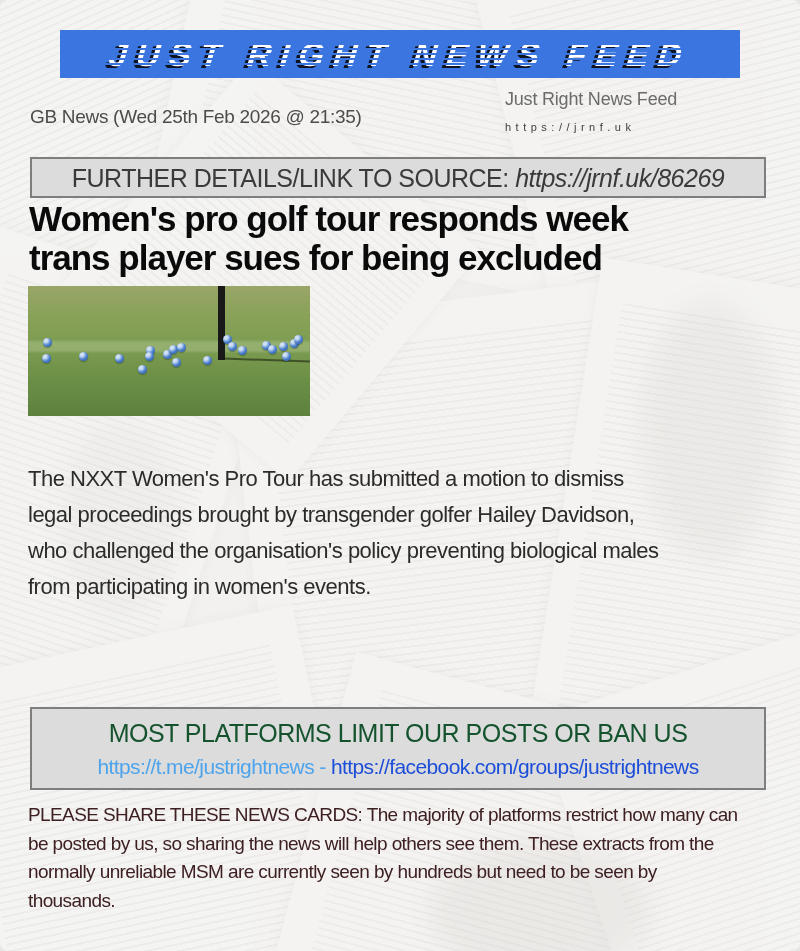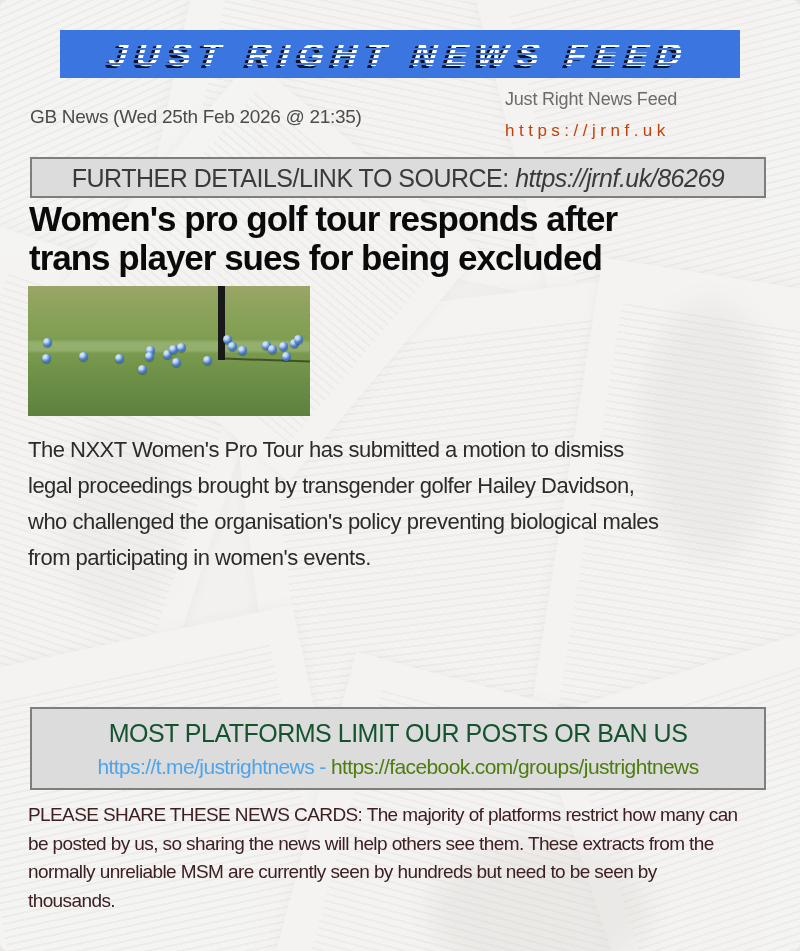--- a/index.html
+++ b/index.html
@@ -33,21 +33,21 @@
   .banner-inner{position:relative;width:100%;height:100%;overflow:hidden;}
   .banner-title{position:absolute;inset:0;text-align:center;line-height:50px;
     font-style:italic;font-weight:bold;font-size:33px;letter-spacing:9px;color:#ffffff;
     transform:skewX(-6deg);text-shadow:-4px 3px 0 rgba(12,12,18,.92);white-space:nowrap;}
   .scanlines{position:absolute;inset:0;
     background:repeating-linear-gradient(180deg,transparent 0 3px,#3b76e0 3px 5px);}
 
   
   .source-date{position:absolute;left:30px;top:106px;font-size:19px;color:#4c4c4c;letter-spacing:-.3px;}
   .feed-name{position:absolute;left:505px;top:89px;font-size:18px;color:#6b6b6b;letter-spacing:-.2px;}
-  .feed-url{position:absolute;left:505px;top:121px;font-size:17px;color:#c2410c;letter-spacing:4.5px;}
+  .feed-url{position:absolute;left:505px;top:121px;font-size:11px;color:#404040;letter-spacing:4.5px;}
 
   
   .grey-box{position:absolute;left:30px;width:736px;background:#dcdcdc;border:2px solid #7e7e7e;box-sizing:border-box;}
   .box-source{top:157px;height:41px;text-align:center;font-size:25px;line-height:38px;color:#3a3a3a;letter-spacing:-.5px;white-space:nowrap;}
   .box-source a,.feed-url,.link-line{text-decoration:none;}
   .box-platforms{top:707px;height:83px;text-align:center;}
   .warn-line{margin-top:9px;font-size:25px;line-height:30px;color:#14532d;letter-spacing:-.5px;white-space:nowrap;}
   .link-line{margin-top:6px;font-size:21px;line-height:26px;color:#4ea4ec;letter-spacing:-.6px;white-space:nowrap;}
   .link-line span{color:#4ea4ec;}
 
@@ -60,21 +60,21 @@
     background:linear-gradient(180deg,#9aa668 0%,#8da35c 16%,#84a055 32%,#7b9c50 48%,#719349 64%,#678b44 80%,#5d823e 100%);}
   .mow-band{position:absolute;left:0;top:42%;width:100%;height:9%;background:rgba(235,240,215,.22);filter:blur(1px);}
   .flagstick{position:absolute;left:67.5%;top:0;width:2.2%;height:57%;background:#191919;}
   .stick-shadow{position:absolute;left:69%;top:56.5%;width:31%;height:2px;background:rgba(20,25,10,.55);transform:rotate(2deg);}
   .ball{position:absolute;width:9px;height:9px;border-radius:50%;
     background:radial-gradient(circle at 32% 28%,#cfe0f5 0 18%,#4a7ecd 55%,#2c5094 100%);
     box-shadow:0 1px 1px rgba(20,40,10,.35);}
 
   
   .para{position:absolute;left:28px;width:750px;font-size:22px;line-height:36px;color:#2b2b2b;
-    letter-spacing:-.5px;white-space:pre-line;}
+    letter-spacing:-.5px;white-space:pre-line;margin-top:29px;}
   .p1{top:432px;}
   .p2{top:588px;}
 
   
   .share-note{position:absolute;left:28px;top:801px;width:750px;font-size:19px;line-height:28.5px;
     color:#3e2023;letter-spacing:-.6px;white-space:pre-line;}
 </style>
 </head>
 <body>
 
@@ -107,21 +107,21 @@
   <div class="source-date">GB News (Wed 25th Feb 2026 @ 21:35)</div>
   <div class="feed-name">Just Right News Feed</div>
   <a class="feed-url">https://jrnf.uk</a>
 
   <div class="grey-box box-source">
     <span>FURTHER DETAILS/LINK TO SOURCE:</span>
     <span> </span>
     <a style="color:#3a3a3a;font-style:italic;">https://jrnf.uk/86269</a>
   </div>
 
-  <div class="headline">Women's pro golf tour responds after
+  <div class="headline">Women's pro golf tour responds week
 trans player sues for being excluded</div>
 
   <div class="photo">
     <div class="mow-band"></div>
     <div class="flagstick"></div>
     <div class="stick-shadow"></div>
     <div style="position:absolute;inset:0;">
         <div class="ball" style="left: 5.3%; top: 40%;"></div>
         <div class="ball" style="left: 5%; top: 52%;"></div>
         <div class="ball" style="left: 18%; top: 51%;"></div>
@@ -147,21 +147,21 @@
   </div>
 
   <div class="para p1">The NXXT Women's Pro Tour has submitted a motion to dismiss
 legal proceedings brought by transgender golfer Hailey Davidson,
 who challenged the organisation's policy preventing biological males
 from participating in women's events.</div>
 
   <div class="grey-box box-platforms">
     <div class="warn-line">MOST PLATFORMS LIMIT OUR POSTS OR BAN US</div>
     <div class="link-line">
-      <a style="color:#4ea4ec;">https://t.me/justrightnews</a><span> - </span><a style="color:#4d7c0f;">https://facebook.com/groups/justrightnews</a>
+      <a style="color:#4ea4ec;">https://t.me/justrightnews</a><span> - </span><a style="color:#1d4ed8;">https://facebook.com/groups/justrightnews</a>
     </div>
   </div>
 
   <div class="share-note">PLEASE SHARE THESE NEWS CARDS: The majority of platforms restrict how many can
 be posted by us, so sharing the news will help others see them. These extracts from the
 normally unreliable MSM are currently seen by hundreds but need to be seen by
 thousands.</div>
 
 </div>
 

